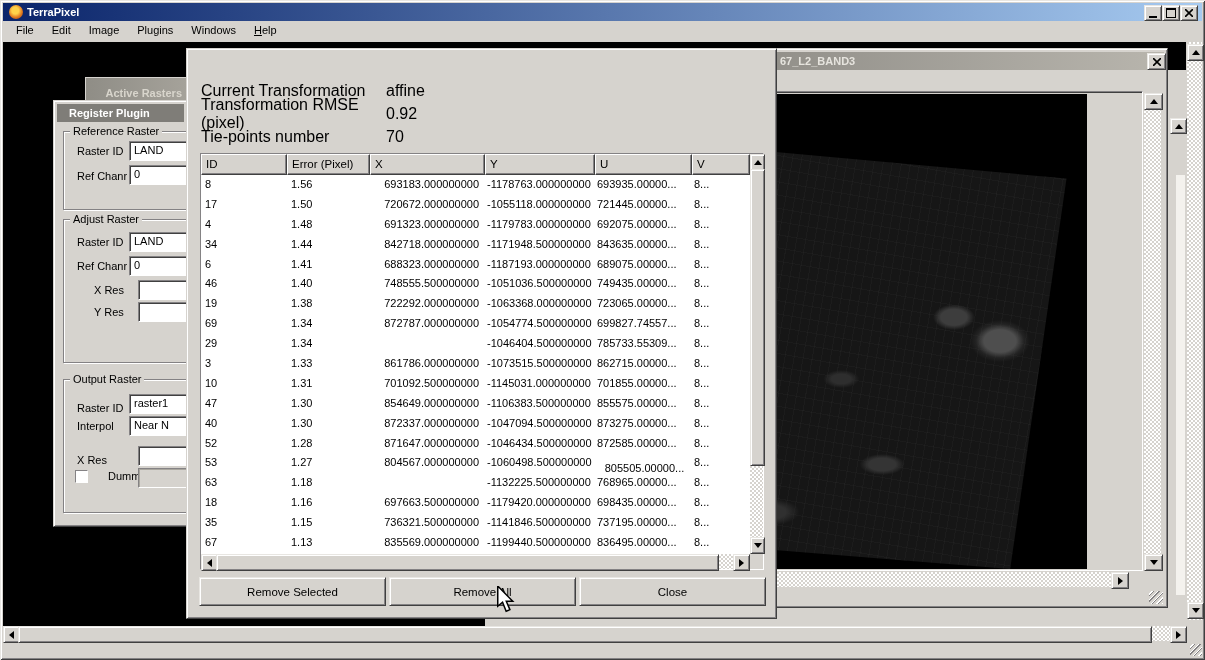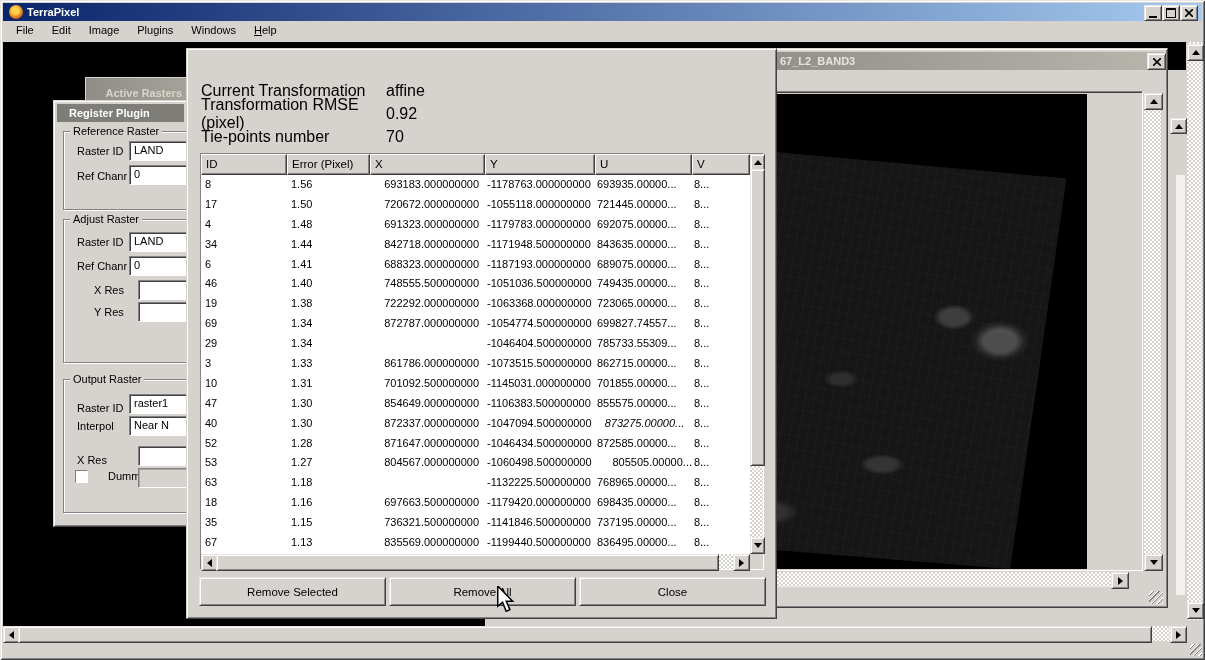--- a/index.html
+++ b/index.html
@@ -300,37 +300,37 @@
             <div class="t-cell" style="width: 115px; padding: 0px 6px 0px 0px; text-align: right;">854649.000000000</div>
             <div class="t-cell" style="width: 110px; padding: 0px 0px 0px 2px; text-align: left;">-1106383.500000000</div>
             <div class="t-cell" style="width: 97px; padding: 0px 0px 0px 2px; text-align: left;">855575.00000...</div>
             <div class="t-cell" style="width: 56px; padding: 0px 0px 0px 2px; text-align: left;">8...</div>
           </div>
           <div class="t-row">
             <div class="t-cell" style="width: 86px; padding: 0px 0px 0px 4px; text-align: left;">40</div>
             <div class="t-cell" style="width: 83px; padding: 0px 0px 0px 4px; text-align: left;">1.30</div>
             <div class="t-cell" style="width: 115px; padding: 0px 6px 0px 0px; text-align: right;">872337.000000000</div>
             <div class="t-cell" style="width: 110px; padding: 0px 0px 0px 2px; text-align: left;">-1047094.500000000</div>
-            <div class="t-cell" style="width: 97px; padding: 0px 0px 0px 2px; text-align: center; font-style: italic;">873275.00000...</div>
+            <div class="t-cell" style="width: 97px; padding: 0px 0px 0px 2px; text-align: left;">873275.00000...</div>
             <div class="t-cell" style="width: 56px; padding: 0px 0px 0px 2px; text-align: left;">8...</div>
           </div>
           <div class="t-row">
             <div class="t-cell" style="width: 86px; padding: 0px 0px 0px 4px; text-align: left;">52</div>
             <div class="t-cell" style="width: 83px; padding: 0px 0px 0px 4px; text-align: left;">1.28</div>
             <div class="t-cell" style="width: 115px; padding: 0px 6px 0px 0px; text-align: right;">871647.000000000</div>
             <div class="t-cell" style="width: 110px; padding: 0px 0px 0px 2px; text-align: left;">-1046434.500000000</div>
             <div class="t-cell" style="width: 97px; padding: 0px 0px 0px 2px; text-align: left;">872585.00000...</div>
             <div class="t-cell" style="width: 56px; padding: 0px 0px 0px 2px; text-align: left;">8...</div>
           </div>
           <div class="t-row">
             <div class="t-cell" style="width: 86px; padding: 0px 0px 0px 4px; text-align: left;">53</div>
             <div class="t-cell" style="width: 83px; padding: 0px 0px 0px 4px; text-align: left;">1.27</div>
             <div class="t-cell" style="width: 115px; padding: 0px 6px 0px 0px; text-align: right;">804567.000000000</div>
             <div class="t-cell" style="width: 110px; padding: 0px 0px 0px 2px; text-align: left;">-1060498.500000000</div>
-            <div class="t-cell" style="width: 97px; padding: 0px 0px 0px 2px; text-align: right;">805505.00000...</div>
+            <div class="t-cell" style="width: 97px; padding: 0px 0px 0px 2px; text-align: center; margin-top: 6px;">805505.00000...</div>
             <div class="t-cell" style="width: 56px; padding: 0px 0px 0px 2px; text-align: left;">8...</div>
           </div>
           <div class="t-row">
             <div class="t-cell" style="width: 86px; padding: 0px 0px 0px 4px; text-align: left;">63</div>
             <div class="t-cell" style="width: 83px; padding: 0px 0px 0px 4px; text-align: left;">1.18</div>
             <div class="t-cell" style="width: 115px; padding: 0px 6px 0px 0px; text-align: center; margin-top: 39px;">768057.000000000</div>
             <div class="t-cell" style="width: 110px; padding: 0px 0px 0px 2px; text-align: left;">-1132225.500000000</div>
             <div class="t-cell" style="width: 97px; padding: 0px 0px 0px 2px; text-align: left;">768965.00000...</div>
             <div class="t-cell" style="width: 56px; padding: 0px 0px 0px 2px; text-align: left;">8...</div>
           </div>

